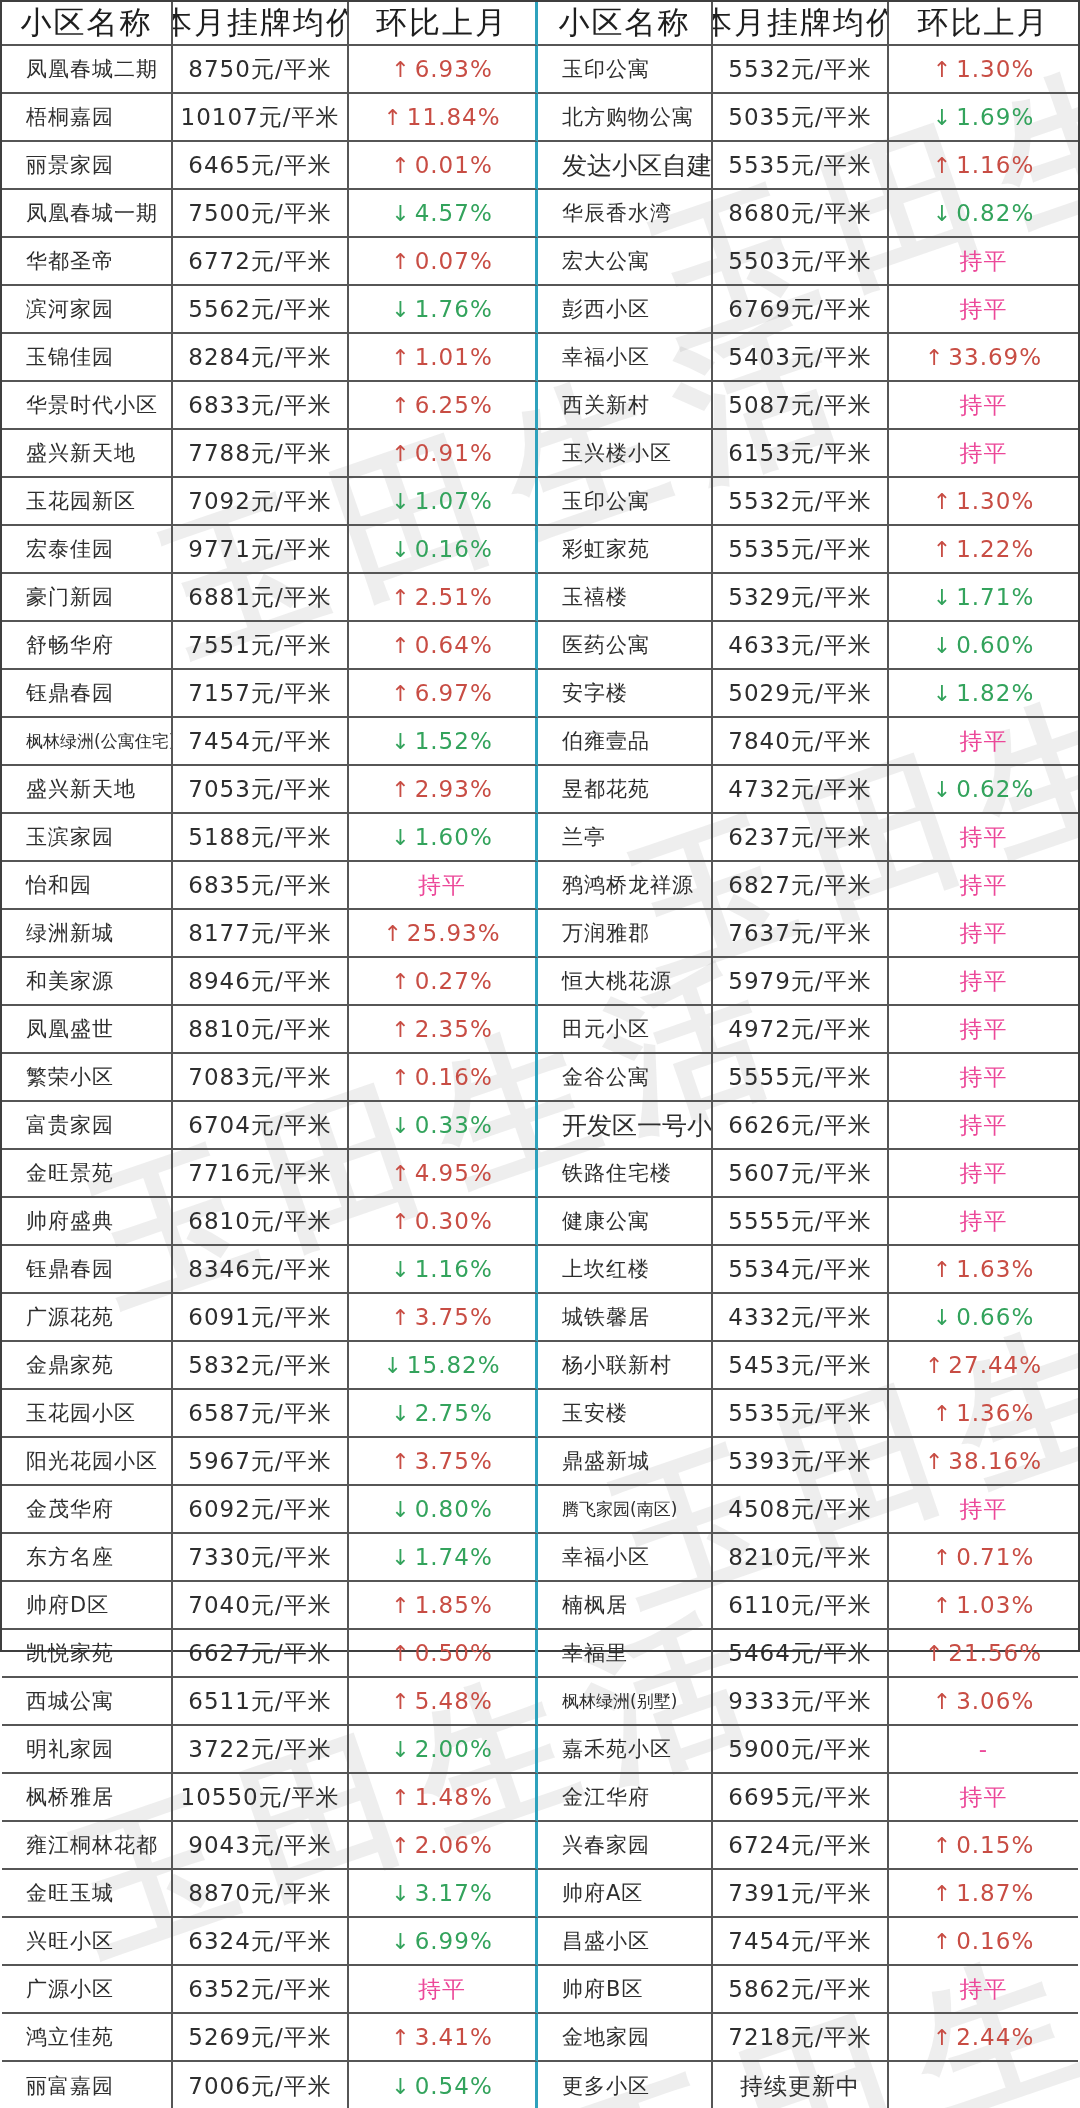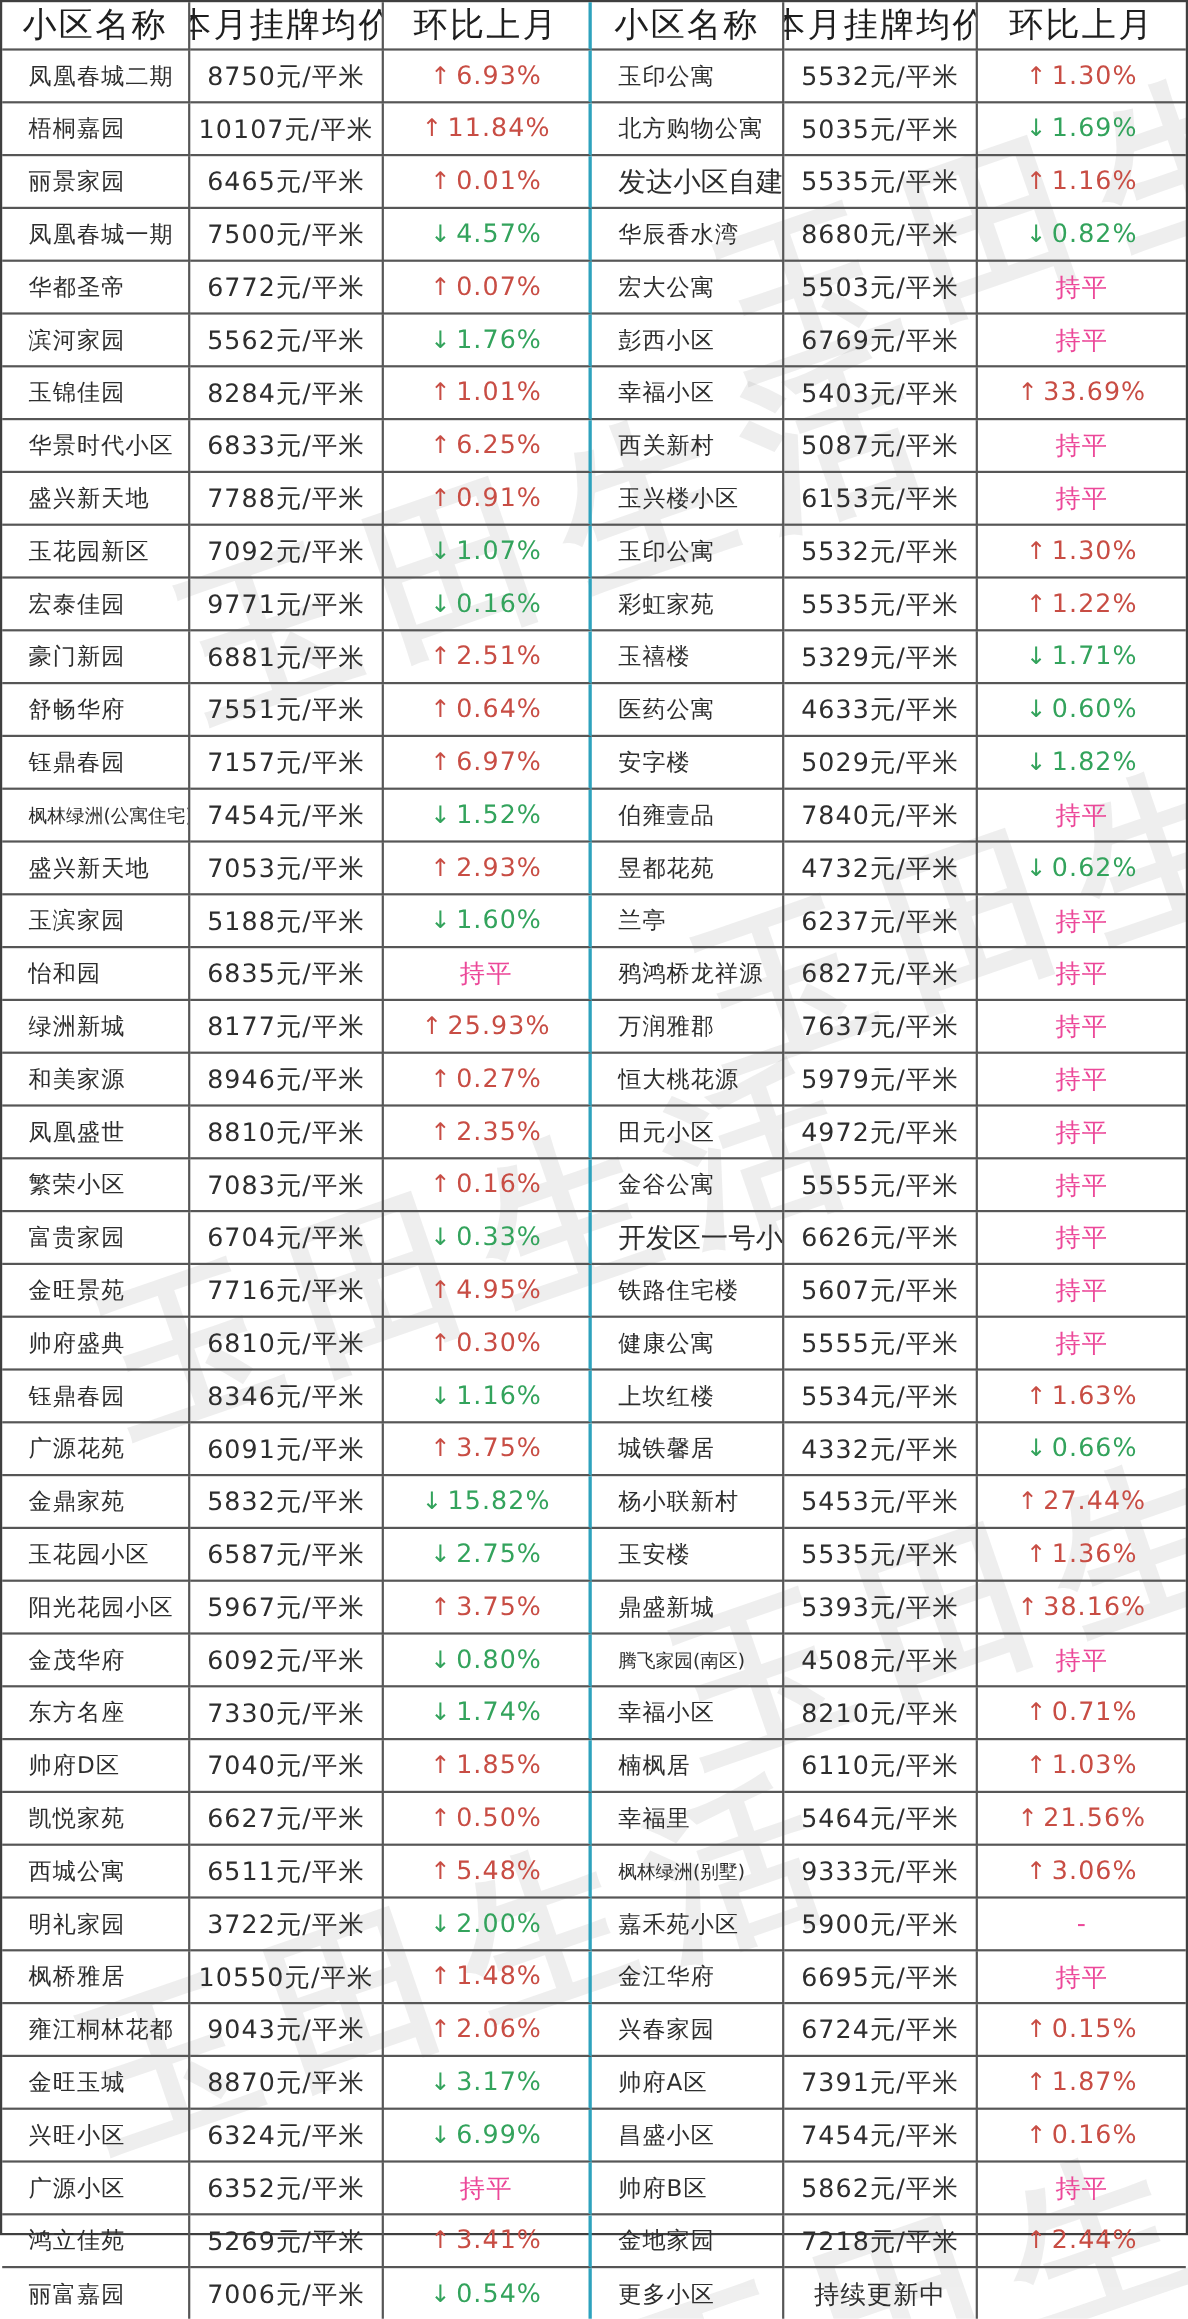--- a/index.html
+++ b/index.html
@@ -10,21 +10,21 @@
   
   .wm-layer{position:absolute;inset:0;z-index:0;pointer-events:none;}
   .wm{
     position:absolute;white-space:nowrap;font-size:155px;font-weight:700;
     letter-spacing:26px;color:#787878;opacity:.12;transform:rotate(-19deg);
     user-select:none;
   }
   
   .grid{
     position:relative;z-index:1;box-sizing:border-box;
-    width:1080px;height:2032px;
+    width:1080px;height:1652px;
     border:2px solid #3f3f3f;
     display:grid;
     grid-template-columns:171px 176px 189px 175px 176px 189px;
     grid-template-rows:44px repeat(43,48px);
   }
   .c{
     display:flex;align-items:center;justify-content:center;
     border-bottom:2px solid #565656;box-sizing:border-box;
     overflow:hidden;white-space:nowrap;
   }

